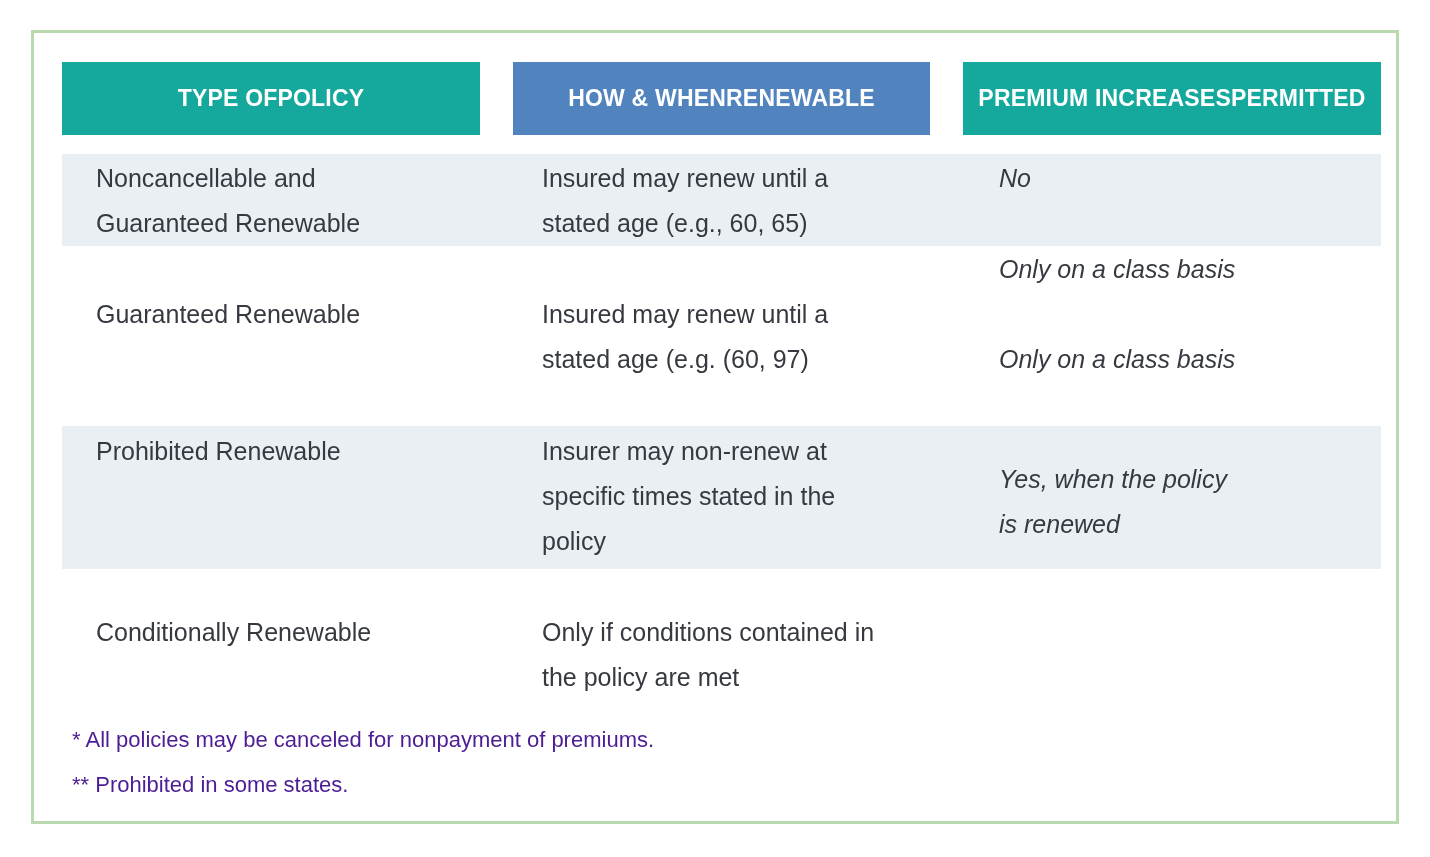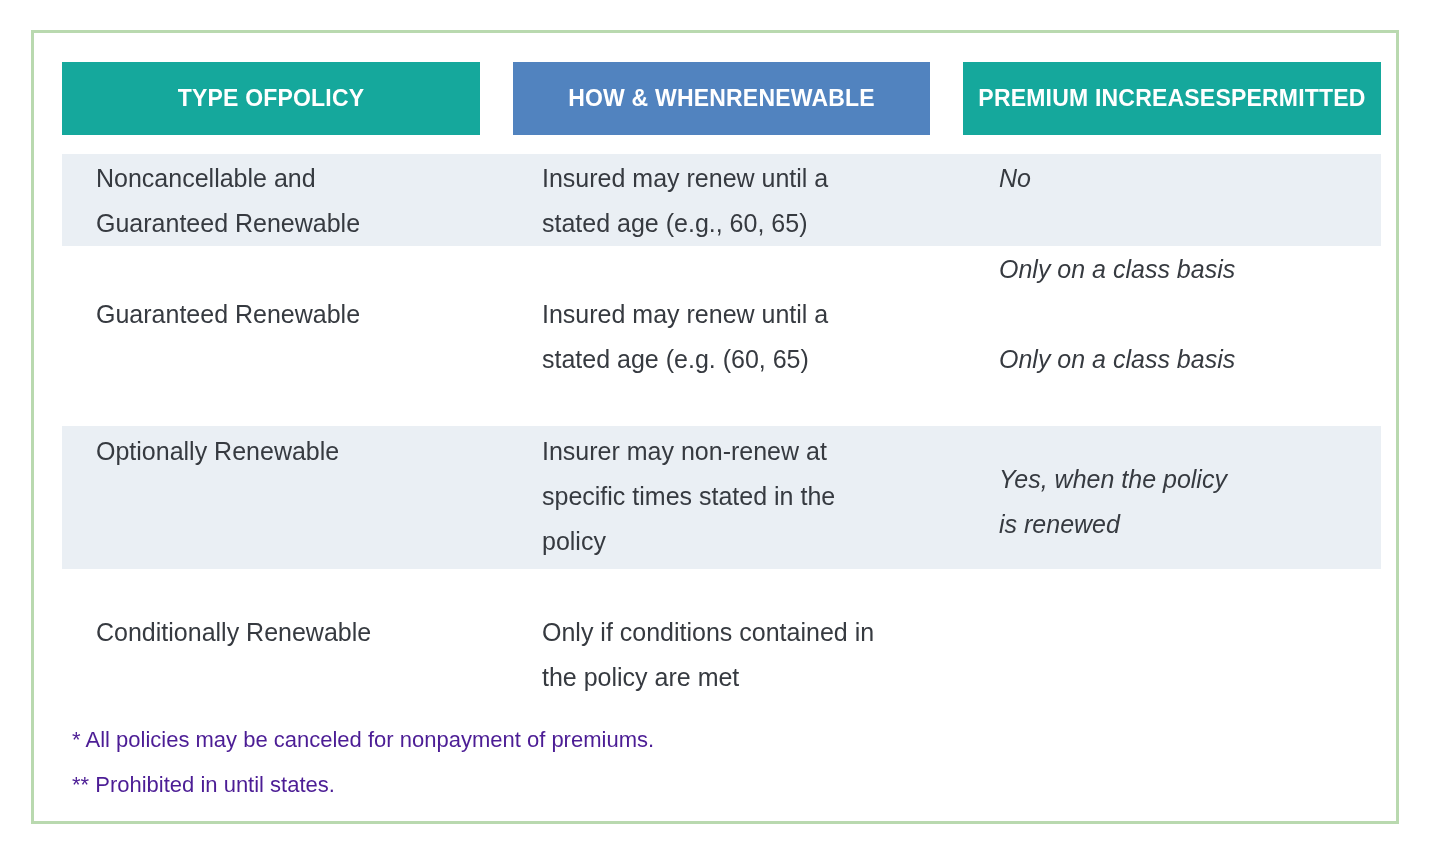--- a/index.html
+++ b/index.html
@@ -146,32 +146,32 @@
       <div>No</div>
     </div>
 
     <div class="row-band plain" style="top:213px;height:180px;"></div>
 
     <div class="cellbox col-a" style="top:259px;">
       <div>Guaranteed Renewable</div>
     </div>
     <div class="cellbox col-b" style="top:259px;">
       <div>Insured may renew until a</div>
-      <div>stated age (e.g. (60, 65)</div>
+      <div>stated age (e.g. (60, 97)</div>
     </div>
     <div class="cellbox col-c" style="top:214px;">
       <div>Only on a class basis</div>
       <div style="height:45px;">&nbsp;</div>
       <div>Only on a class basis</div>
     </div>
 
     <div class="row-band" style="top:393px;height:143px;"></div>
 
     <div class="cellbox col-a" style="top:396px;">
-      <div>Optionally Renewable</div>
+      <div>Prohibited Renewable</div>
     </div>
     <div class="cellbox col-b" style="top:396px;">
       <div>Insurer may non-renew at</div>
       <div>specific times stated in the</div>
       <div>policy</div>
     </div>
     <div class="cellbox col-c" style="top:396px;margin-top:28px;">
       <div>Yes, when the policy</div>
       <div>is renewed</div>
     </div>
@@ -181,15 +181,15 @@
     <div class="cellbox col-b" style="top:577px;">
       <div>Only if conditions contained in</div>
       <div>the policy are met</div>
     </div>
     <div class="cellbox col-a" style="top:577px;">
       <div>Conditionally Renewable</div>
     </div>
   </div>
 
   <div class="footnote" id="footnote-1">* All policies may be canceled for nonpayment of premiums.</div>
-  <div class="footnote" id="footnote-2">** Prohibited in until states.</div>
+  <div class="footnote" id="footnote-2">** Prohibited in some states.</div>
 
 </div>
 
 </body></html>

